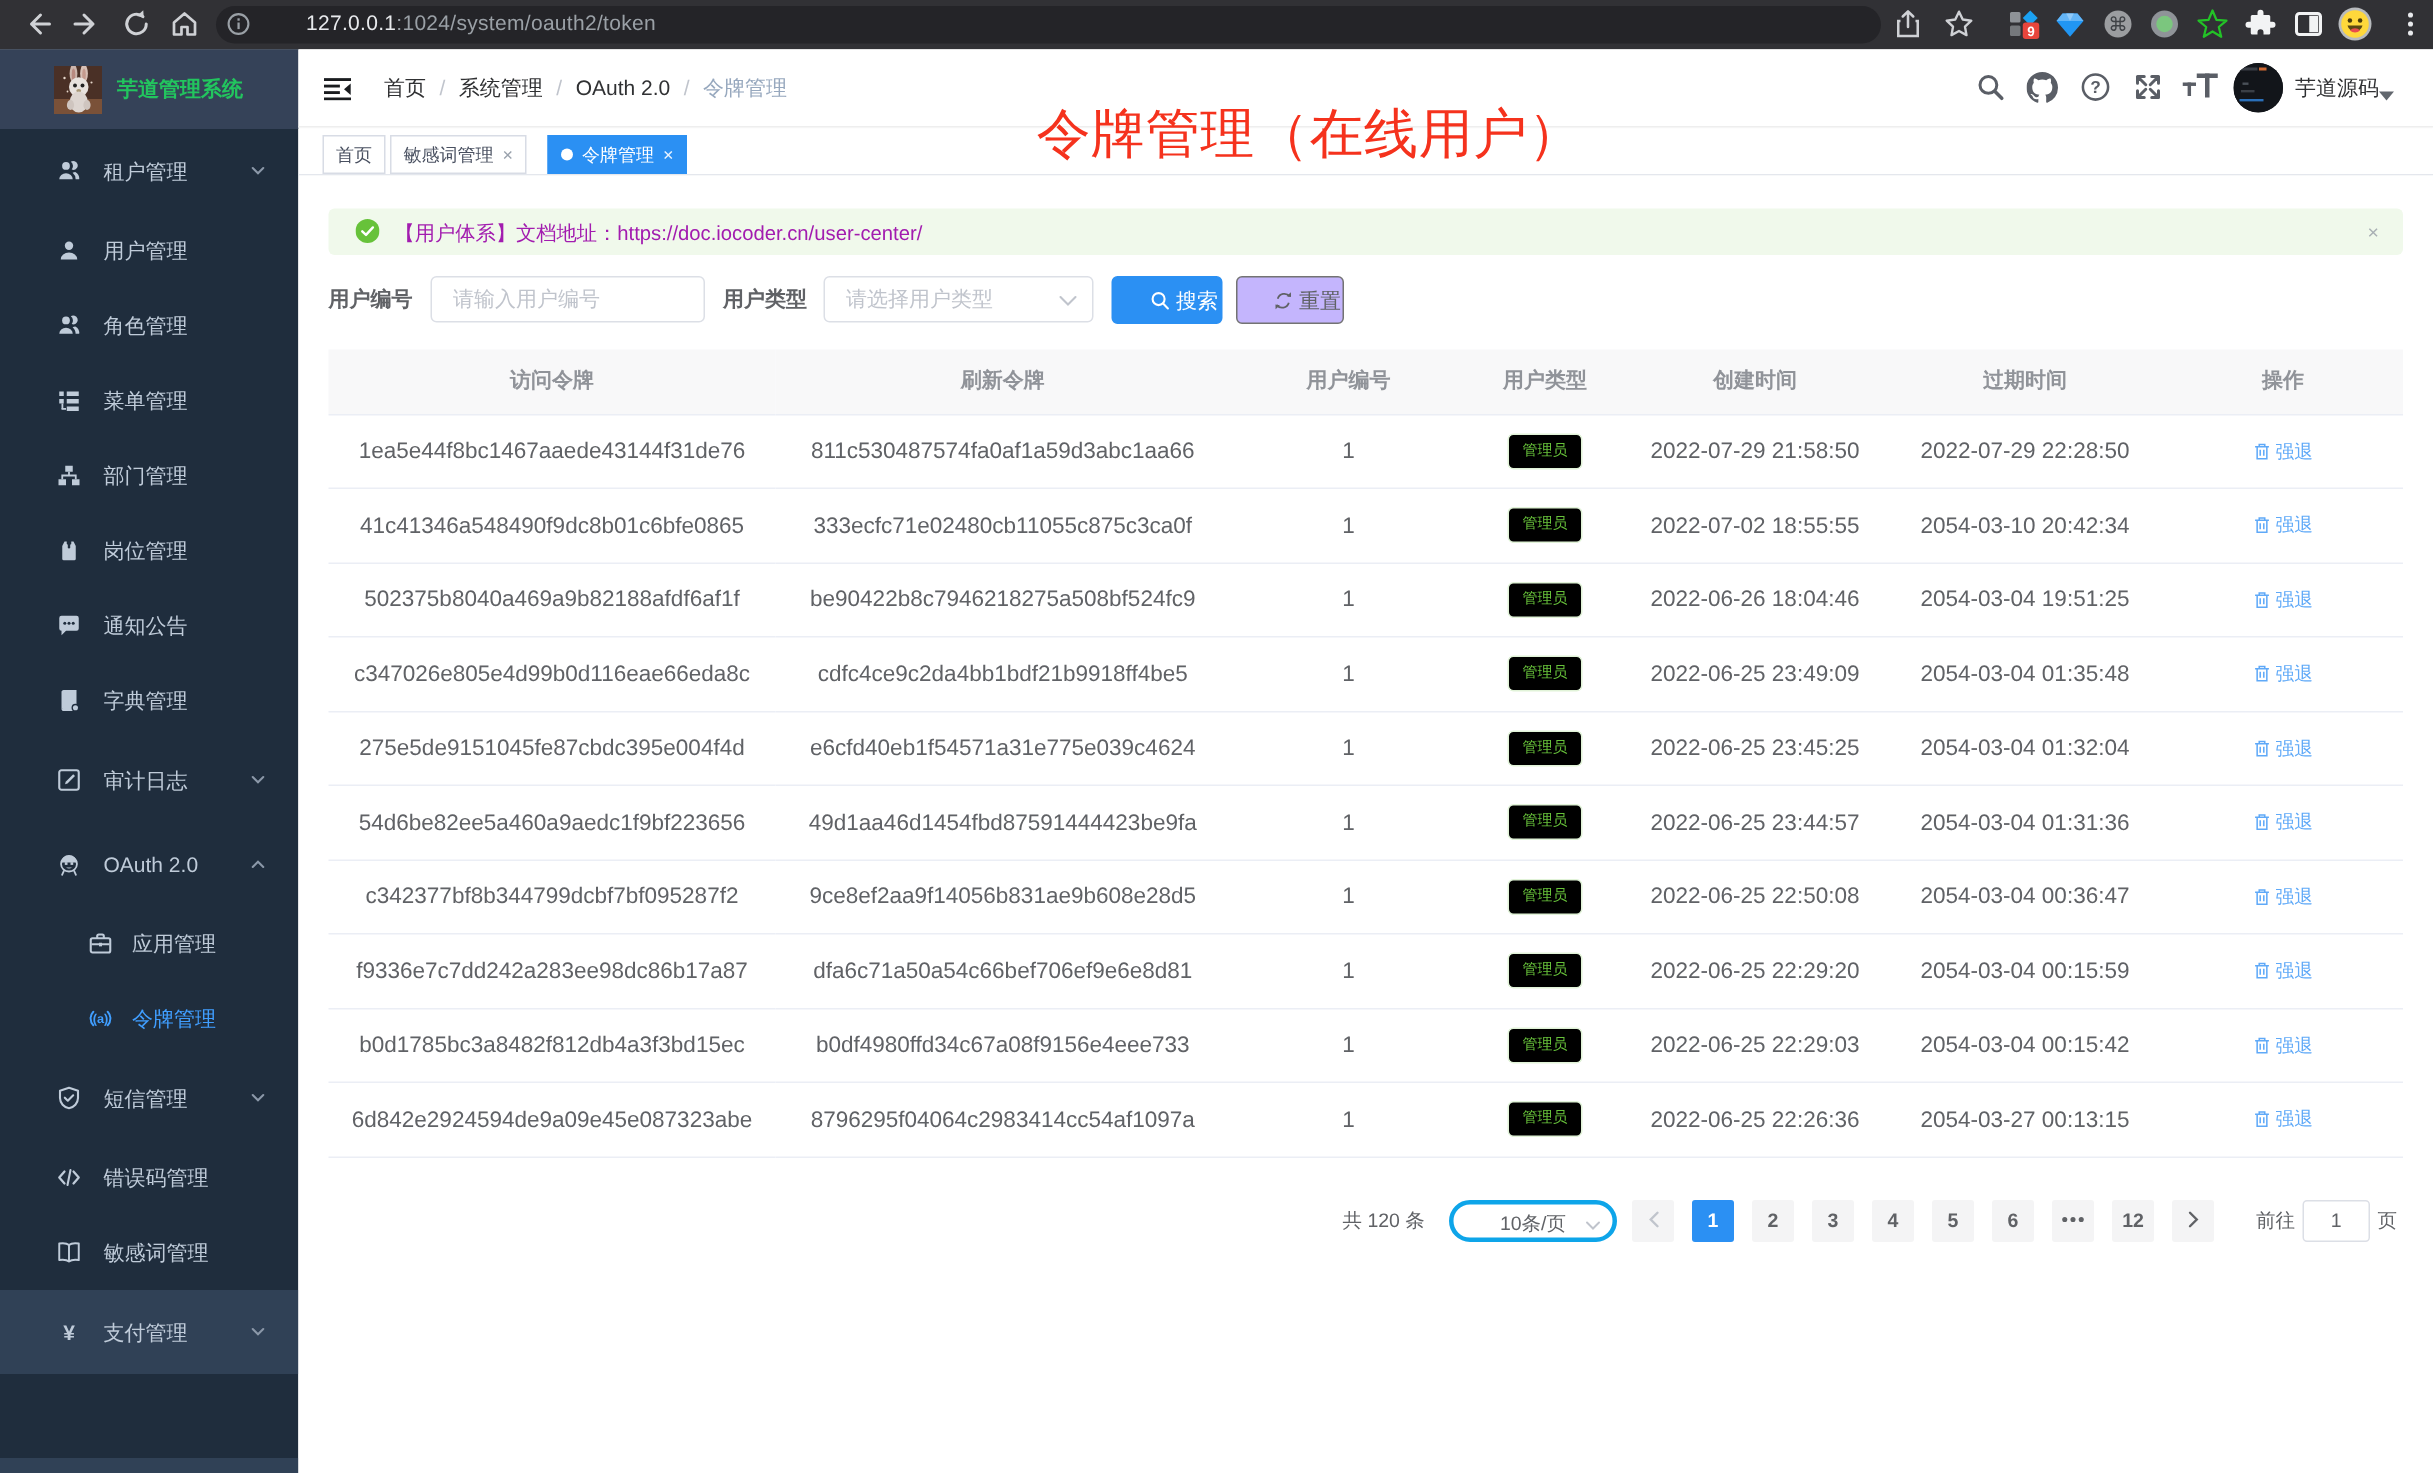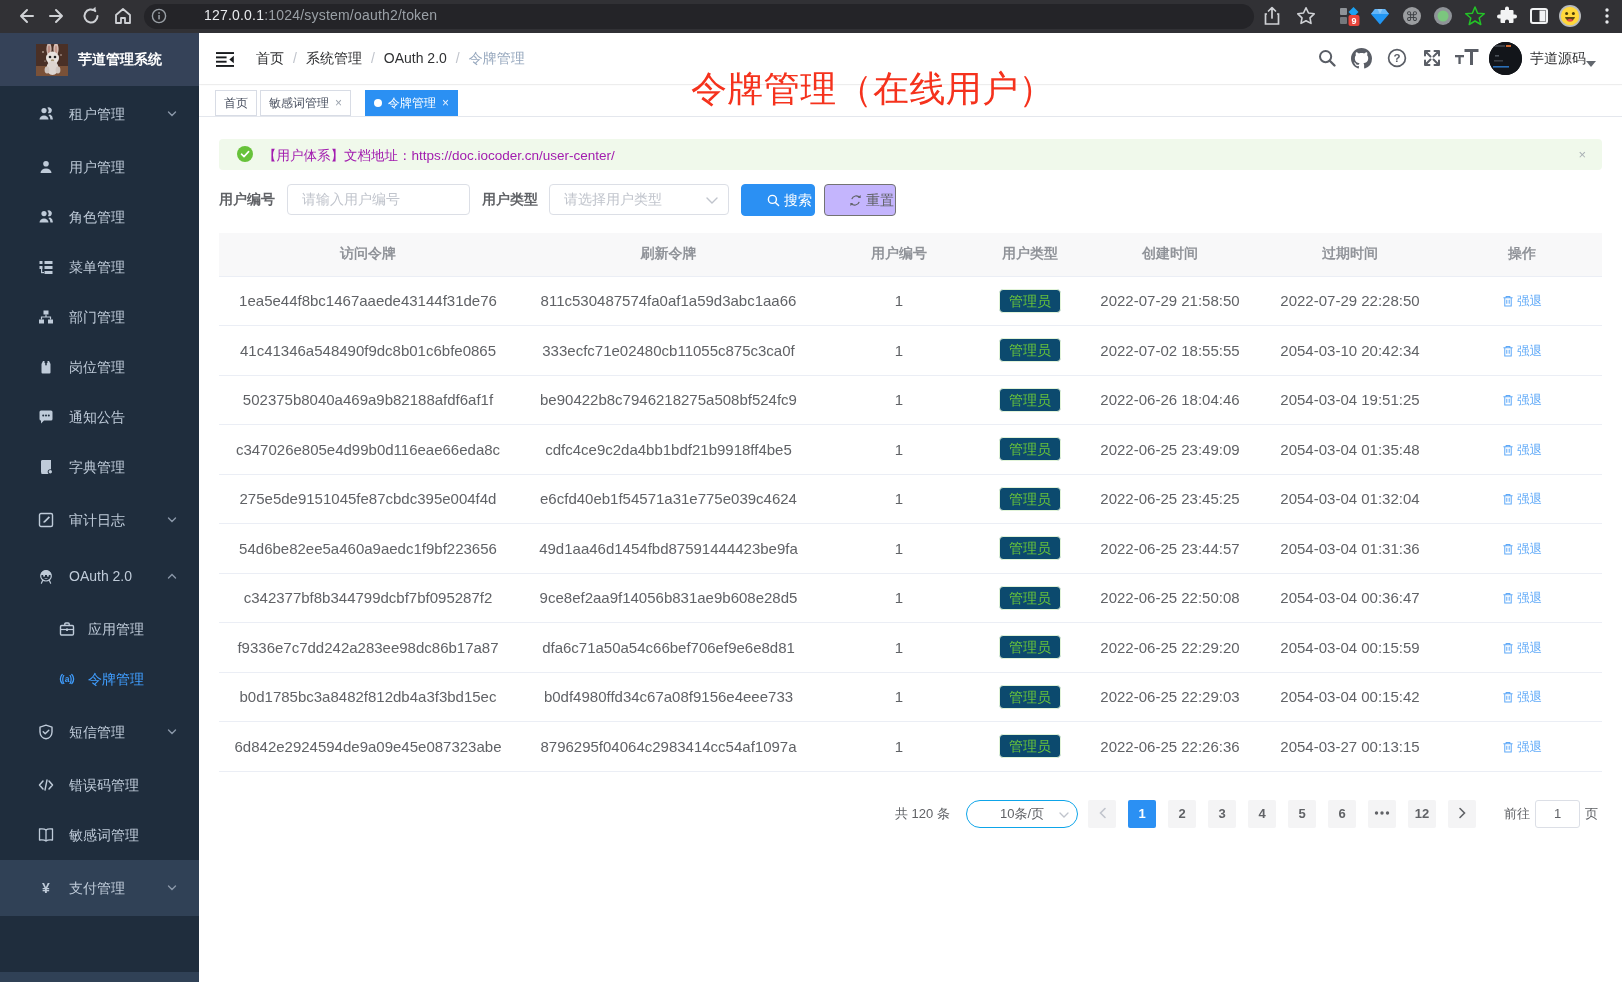--- a/index.html
+++ b/index.html
@@ -11,21 +11,21 @@
 #chrome svg { display:block; }
 .nav-ic { position:absolute; top:5px; width:22px; height:22px; }
 #urlbar { position:absolute; left:144px; top:4px; width:1110px; height:25px; border-radius:13px; background:#242428; }
 #urltext { position:absolute; left:172px; top:7px; font-size:14px; color:#e8eaed; letter-spacing:0.2px;margin-left:32px; }
 #urltext span { color:#9aa0a6; }
 
 
 #sidebar { position:absolute; left:0; top:33px; width:199px; height:949px; background:#1f2d3d; }
 #logo { position:absolute; left:0; top:0; width:199px; height:53px; background:#354258; }
 #logo .img { position:absolute; left:36px; top:11px; width:32px; height:32px; overflow:hidden; }
-#logo .txt { position:absolute; left:78px; top:18px; font-size:14px; font-weight:bold; color:#ffffff; }
+#logo .txt { position:absolute; left:78px; top:18px; font-size:14px; font-weight:bold; color:#22c55e; }
 #menu { position:absolute; left:0; top:53px; width:199px; }
 .mi { position:relative; width:199px; color:#bfcbd9; font-size:14px; }
 .mi .ic { position:absolute; left:38px; top:50%; margin-top:-8px; width:16px; height:16px; }
 .mi .tx { position:absolute; left:69px; top:50%; margin-top:-10px; line-height:20px; }
 .mi .ar { position:absolute; right:22px; top:50%; margin-top:-5px; width:10px; height:10px; }
 .mi.h56 { height:56px; }
 .mi.h50 { height:50px; }
 .mi.lv2 .ic { left:59px; }
 .mi.lv2 .tx { left:88px; }
 .mi.base { background:#304156; }
@@ -63,30 +63,30 @@
 .flabel { position:absolute; top:74px; font-size:14px; font-weight:bold; color:#606266; }
 .finput { position:absolute; top:67px; height:31px; border:1px solid #dcdfe6; border-radius:4px; background:#fff; font-size:14px; color:#c0c4cc; line-height:29px; padding-left:14px; }
 .btn { position:absolute; top:67px; height:32px; border-radius:4px; font-size:14px; line-height:30px; text-align:center;padding-left:23px; }
 #btn-search { left:542px; width:74px; background:#2b90f3; color:#fff; border:1px solid #2b90f3; }
 #btn-reset { left:625px; width:72px; background:#c4b5fd; color:#606266; border:1px solid #737373; }
 
 
 #table { position:absolute; left:20px; top:116px; width:1383px; border-collapse:collapse; table-layout:fixed; }
 #table th { height:43px; background:#f8f8f9; color:#909399; font-size:14px; font-weight:bold; border-bottom:1px solid #ebeef5; text-align:center; }
 #table td { height:49.5px; color:#606266; font-size:15px; border-bottom:1px solid #ebeef5; text-align:center; background:#fff; }
-.gtag { display:inline-block; height:24px; line-height:22px; padding:0 9px; background:#0c4a6e; border:1px solid #e1f3d8; border-radius:4px; color:#67c23a; font-size:14px; }
+.gtag { display:inline-block; height:24px; line-height:22px; padding:0 9px; background:#000000; border:1px solid #e1f3d8; border-radius:4px; color:#67c23a; font-size:10px; }
 .kick { color:#5fa9f8; font-size:12.5px; white-space:nowrap; }
 .kick svg { display:inline-block; vertical-align:-2px; margin-right:3px; }
 
 
 #pager { position:absolute; left:0px; top:683px; width:1403px; height:28px; font-size:13px; color:#606266; }
 .pg { position:absolute; height:28px; line-height:28px; }
 .pbtn { position:absolute; top:0; width:28px; height:28px; line-height:28px; text-align:center; background:#f4f4f5; color:#606266; border-radius:2px; font-weight:bold; }
 .pbtn.on { background:#2b90f3; color:#fff; }
-#psel { position:absolute; left:767px; top:0px; width:112px; height:28px; border:1px solid #0ea5e9; border-radius:14px; line-height:26px; text-align:center; color:#606266; }
+#psel { position:absolute; left:767px; top:0px; width:112px; height:28px; border:3px solid #0ea5e9; border-radius:14px; line-height:26px; text-align:center; color:#606266; }
 #pjump { position:absolute; left:1336px; top:0; width:45px; height:28px; border:1px solid #dcdfe6; border-radius:3px; line-height:26px; text-align:center; color:#606266; }
 
 
 #redtitle { position:absolute; left:691px; top:65px; font-size:36px; color:#f5321d; white-space:nowrap; letter-spacing:0.4px; }
 </style>
 </head>
 <body>
 
 <div id="chrome">
   <svg class="nav-ic" style="left:14px;" viewBox="0 0 22 22">

